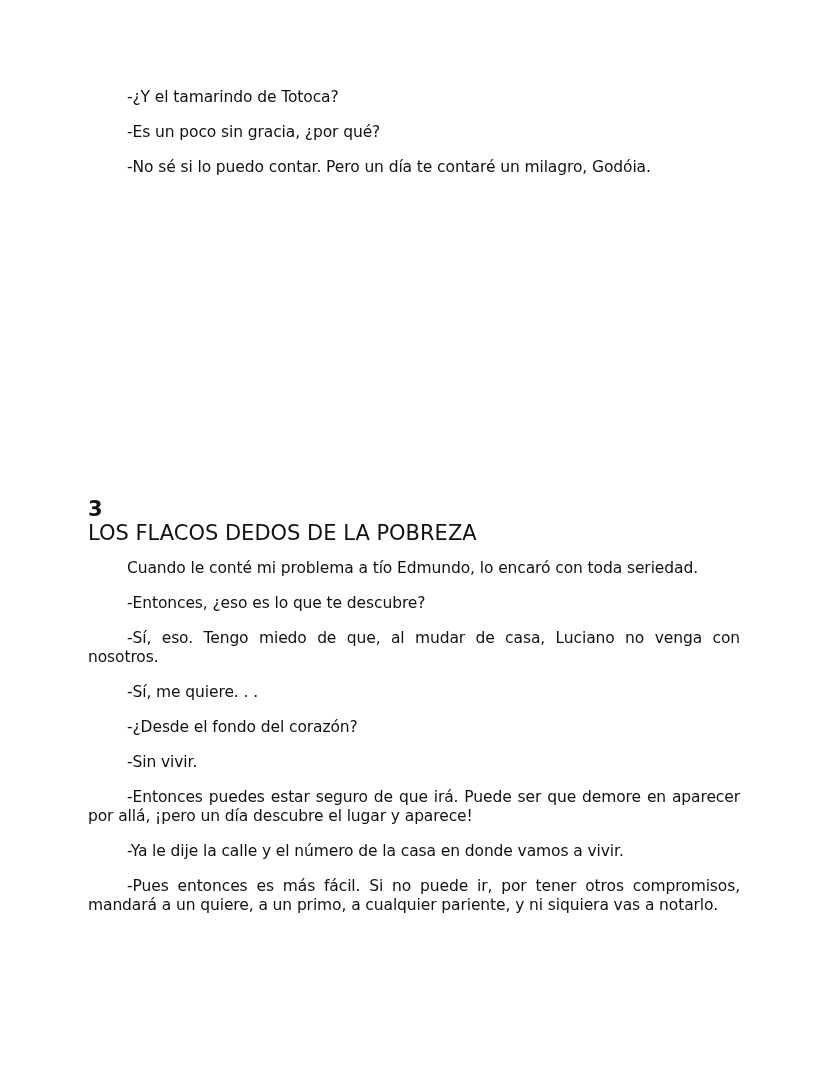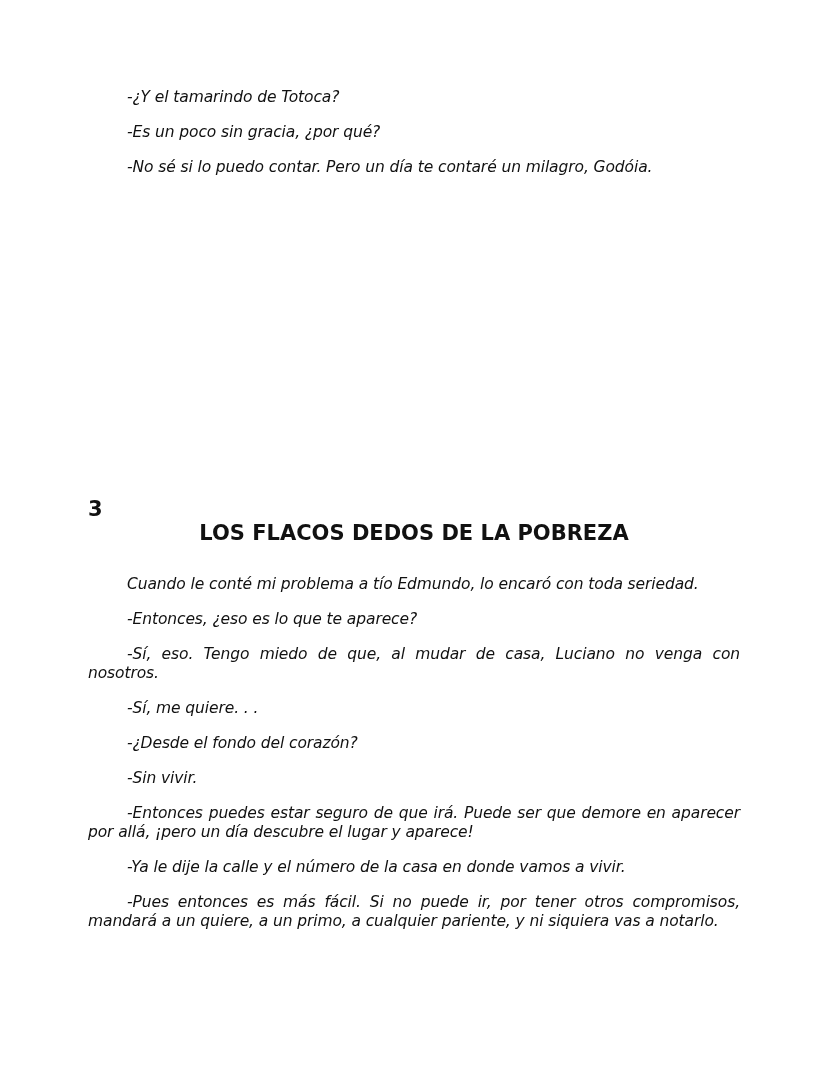--- a/index.html
+++ b/index.html
@@ -20,54 +20,52 @@
       left: 88px;
       width: 652px;
     }
     .para {
       font-size: 15.5px;
       line-height: 19px;
       text-align: justify;
       text-indent: 39px;
       margin: 0;
       letter-spacing: -0.1px;
-      font-style: italic;
     }
     .top-block { top: 88px; }
     .top-block .para { margin-bottom: 16px; }
     .chapter-block { top: 497px; }
     .chapter-num {
       font-size: 21px;
       font-weight: bold;
       line-height: 24px;
       margin: 0;
     }
     .chapter-title {
       font-size: 21px;
-      font-weight: bold;
+      font-weight: normal;
       line-height: 24px;
-      margin: 0 0 30px 0;
-      text-align: center;
+      margin: 0 0 14px 0;
     }
     .chapter-block .para { margin-bottom: 16px; }
   </style>
 </head>
 <body>
 
 <div class="page top-block">
   <p class="para">-¿Y el tamarindo de Totoca?</p>
   <p class="para">-Es un poco sin gracia, ¿por qué?</p>
   <p class="para">-No sé si lo puedo contar. Pero un día te contaré un milagro, Godóia.</p>
 </div>
 
 <div class="page chapter-block">
   <h2 class="chapter-num">3</h2>
   <h1 class="chapter-title">LOS FLACOS DEDOS DE LA POBREZA</h1>
   <p class="para">Cuando le conté mi problema a tío Edmundo, lo encaró con toda seriedad.</p>
-  <p class="para">-Entonces, ¿eso es lo que te aparece?</p>
+  <p class="para">-Entonces, ¿eso es lo que te descubre?</p>
   <p class="para">-Sí, eso. Tengo miedo de que, al mudar de casa, Luciano no venga con nosotros.</p>
   <p class="para">-Sí, me quiere. . .</p>
   <p class="para">-¿Desde el fondo del corazón?</p>
   <p class="para">-Sin vivir.</p>
   <p class="para">-Entonces puedes estar seguro de que irá. Puede ser que demore en aparecer por allá, ¡pero un día descubre el lugar y aparece!</p>
   <p class="para">-Ya le dije la calle y el número de la casa en donde vamos a vivir.</p>
   <p class="para">-Pues entonces es más fácil. Si no puede ir, por tener otros compromisos, mandará a un quiere, a un primo, a cualquier pariente, y ni siquiera vas a notarlo.</p>
 </div>
 
 </body></html>

